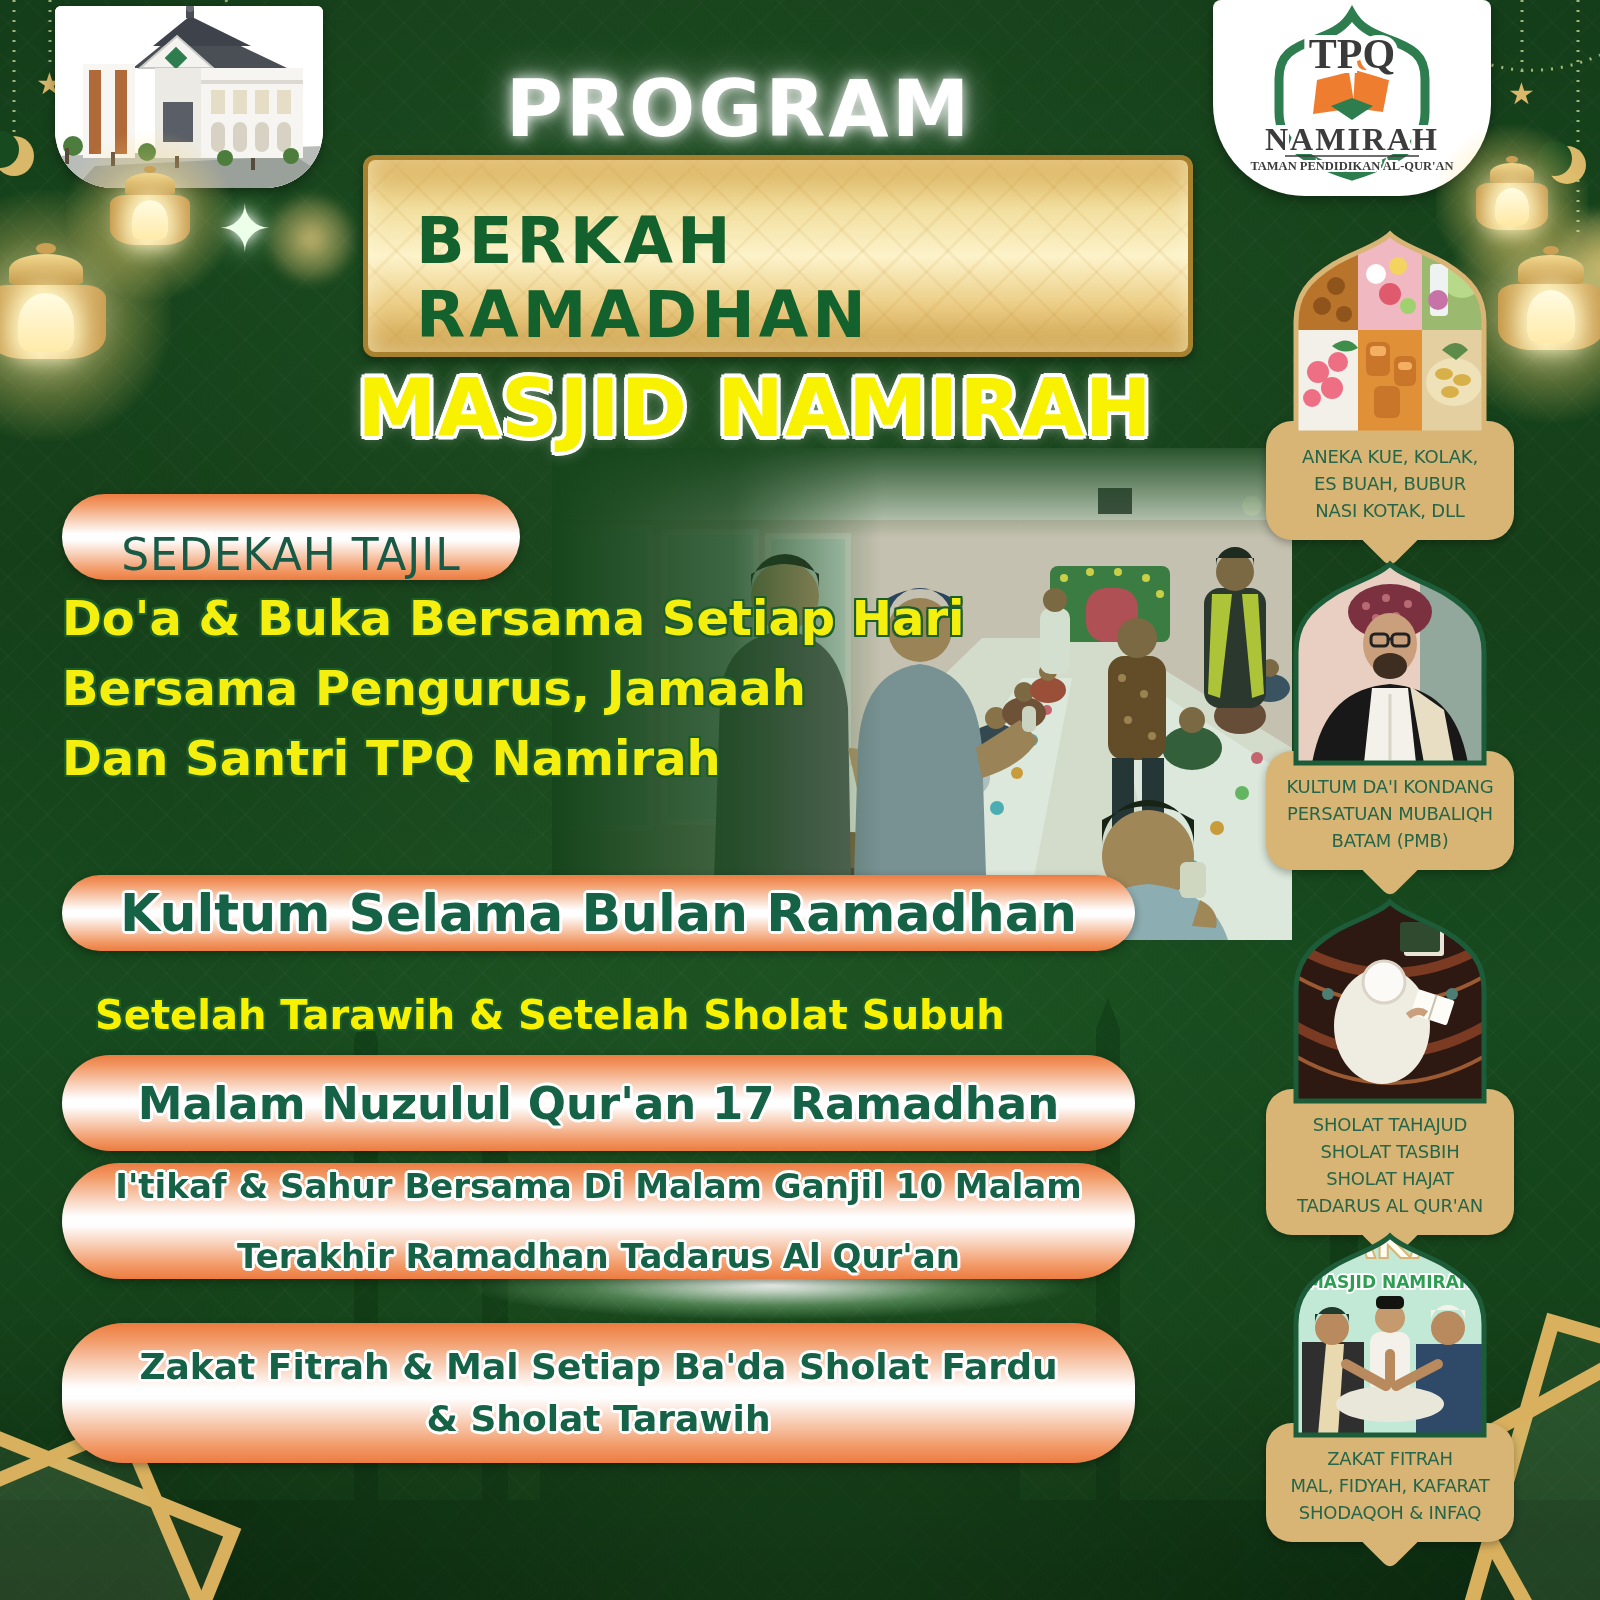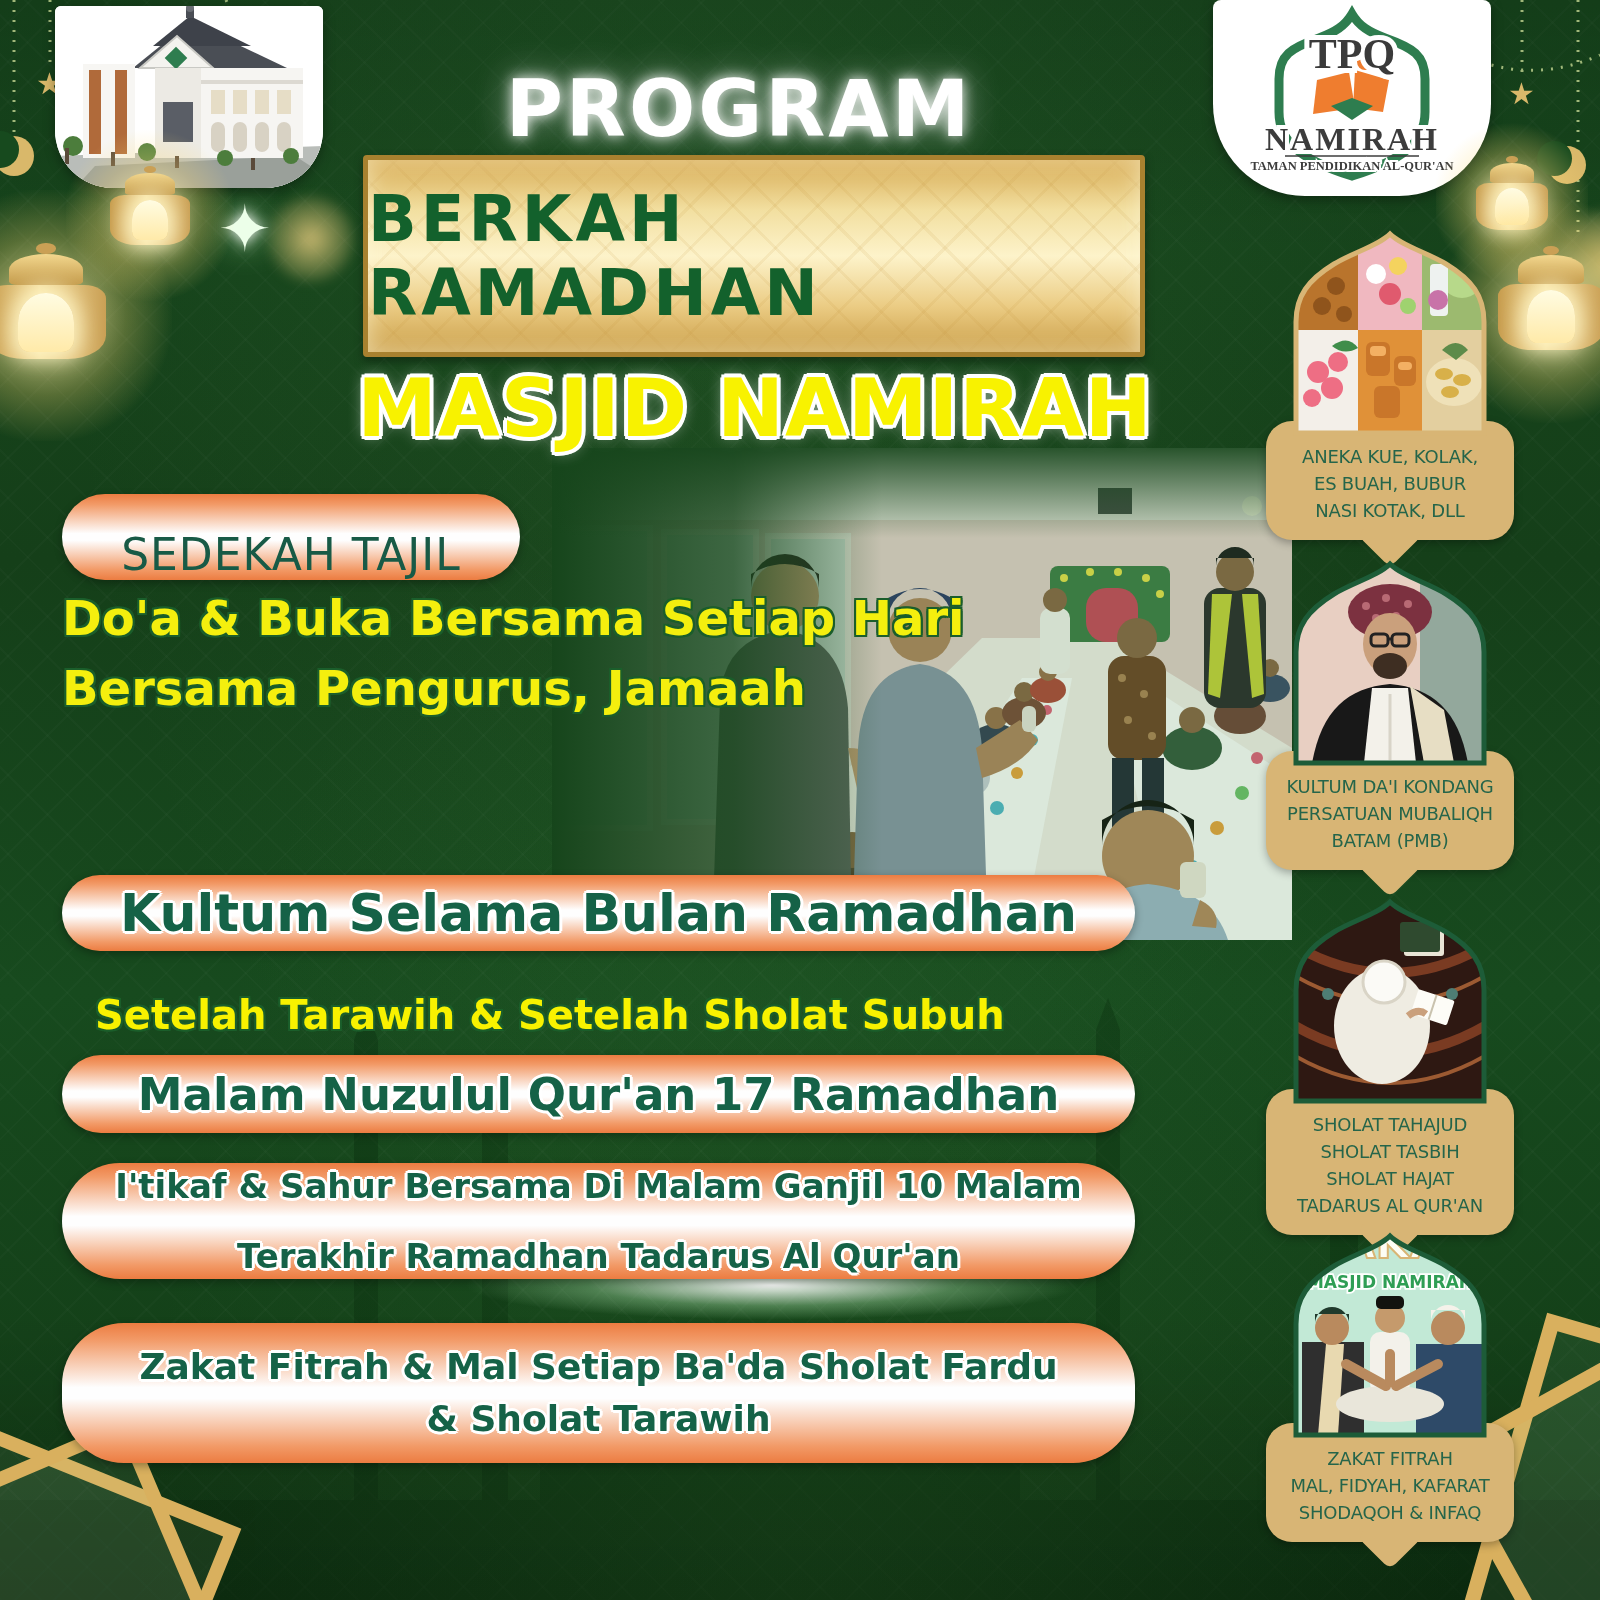--- a/index.html
+++ b/index.html
@@ -25,28 +25,28 @@
   .ow3{text-shadow:3px 0 0 #fff,-3px 0 0 #fff,0 3px 0 #fff,0 -3px 0 #fff,2px 2px 0 #fff,-2px 2px 0 #fff,2px -2px 0 #fff,-2px -2px 0 #fff;}
   .ow4{text-shadow:4px 0 0 #fff,-4px 0 0 #fff,0 4px 0 #fff,0 -4px 0 #fff,3px 3px 0 #fff,-3px 3px 0 #fff,3px -3px 0 #fff,-3px -3px 0 #fff,0 0 16px rgba(255,255,255,.55);}
   .og2{text-shadow:2px 0 0 #1b5e2b,-2px 0 0 #1b5e2b,0 2px 0 #1b5e2b,0 -2px 0 #1b5e2b,2px 2px 0 #1b5e2b,-2px -2px 0 #1b5e2b,-2px 2px 0 #1b5e2b,2px -2px 0 #1b5e2b;}
   
   .program-title{
     position:absolute;left:354px;top:64px;width:770px;text-align:center;
     font-size:78px;font-weight:bold;color:#ffffff;letter-spacing:3px;
     text-shadow:0 0 14px rgba(255,255,255,.95),0 0 36px rgba(255,255,255,.55);
   }
   .gold-plaque{
-    position:absolute;left:363px;top:155px;width:772px;height:192px;border-radius:4px;
+    position:absolute;left:363px;top:155px;width:772px;height:192px;border-radius:12px;
     background:
       repeating-linear-gradient(45deg, rgba(190,140,50,0.10) 0 3px, transparent 3px 30px),
       repeating-linear-gradient(-45deg, rgba(190,140,50,0.10) 0 3px, transparent 3px 30px),
       linear-gradient(180deg,#d8ac55 0%,#f2dfa0 26%,#fdf3ca 50%,#ebcc84 76%,#cb9f49 100%);
     border:5px solid #a8812f;
     box-shadow:0 4px 10px rgba(0,0,0,.35), inset 0 0 24px rgba(255,250,220,.6);
-    display:flex;align-items:center;justify-content:center;
+    display:flex;align-items:flex-end;justify-content:center;padding-left:48px;
   }
   .gold-plaque::before,.gold-plaque::after{
     content:"";position:absolute;top:54px;width:74px;height:74px;border-radius:50%;z-index:-1;
     background:linear-gradient(180deg,#e9c878,#caa04f);border:5px solid #a8812f;
   }
   .gold-plaque::before{left:-26px;}
   .gold-plaque::after{right:-26px;}
   .banner-title{font-size:64px;font-weight:bold;color:#13612c;letter-spacing:4px;}
   .masjid-title{
     position:absolute;left:350px;top:362px;width:810px;text-align:center;
@@ -65,21 +65,21 @@
   
   .pill{
     position:absolute;left:62px;width:1073px;border-radius:62px;
     display:flex;flex-direction:column;align-items:center;justify-content:center;
     box-shadow:0 3px 9px rgba(0,0,0,.32);
   }
   .pill .t{font-weight:bold;color:#156247;text-align:center;}
   .pill-kultum{top:875px;height:76px;}
   .pill-kultum .t{font-size:52px;}
   .sub-kultum{position:absolute;left:95px;top:992px;width:1000px;font-size:40px;font-weight:bold;color:#f8f200;}
-  .pill-nuzulul{top:1055px;height:78px;}
+  .pill-nuzulul{top:1055px;height:96px;}
   .pill-nuzulul .t{font-size:45px;}
   .pill-itikaf{top:1163px;height:116px;justify-content:space-between;}
   .pill-itikaf .t{font-size:34px;line-height:46px;}
   .pill-zakat{top:1323px;height:140px;}
   .pill-zakat .t{font-size:36px;line-height:52px;}
   
   .main-photo{position:absolute;left:552px;top:448px;width:740px;height:492px;}
   
   .mosque-box{
     position:absolute;left:55px;top:6px;width:268px;height:182px;background:#fff;
@@ -336,20 +336,21 @@
     <span class="banner-title">BERKAH RAMADHAN</span>
   </div>
   <div class="masjid-title ow4">MASJID NAMIRAH</div>
 
   <div class="sedekah-badge pillgrad">
     <span>SEDEKAH TAJIL</span>
   </div>
   <div class="sedekah-lines og2">
     <span>Do'a &amp; Buka Bersama Setiap Hari</span>
     <span>Bersama Pengurus, Jamaah</span>
+    <span>Dan Santri TPQ Namirah</span>
   </div>
 
   <div class="pill pillgrad pill-kultum">
     <span class="t ow3">Kultum Selama Bulan Ramadhan</span>
   </div>
   <div class="sub-kultum og2">Setelah Tarawih &amp; Setelah Sholat Subuh</div>
   <div class="pill pillgrad pill-nuzulul">
     <span class="t ow3">Malam Nuzulul Qur'an 17 Ramadhan</span>
   </div>
   <div class="pill pillgrad pill-itikaf">

